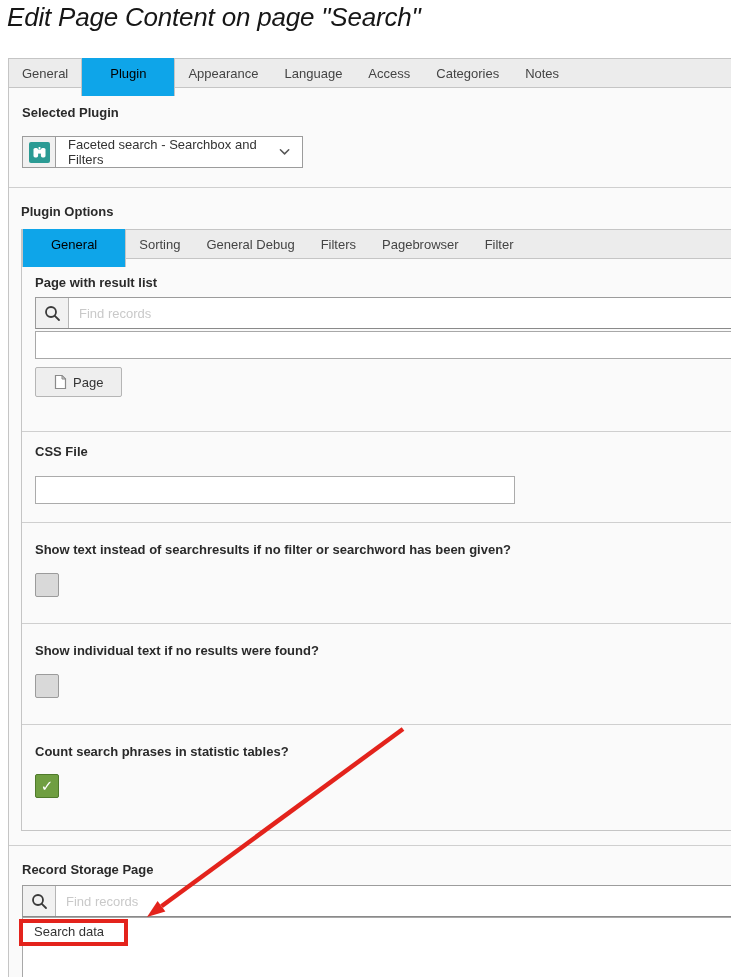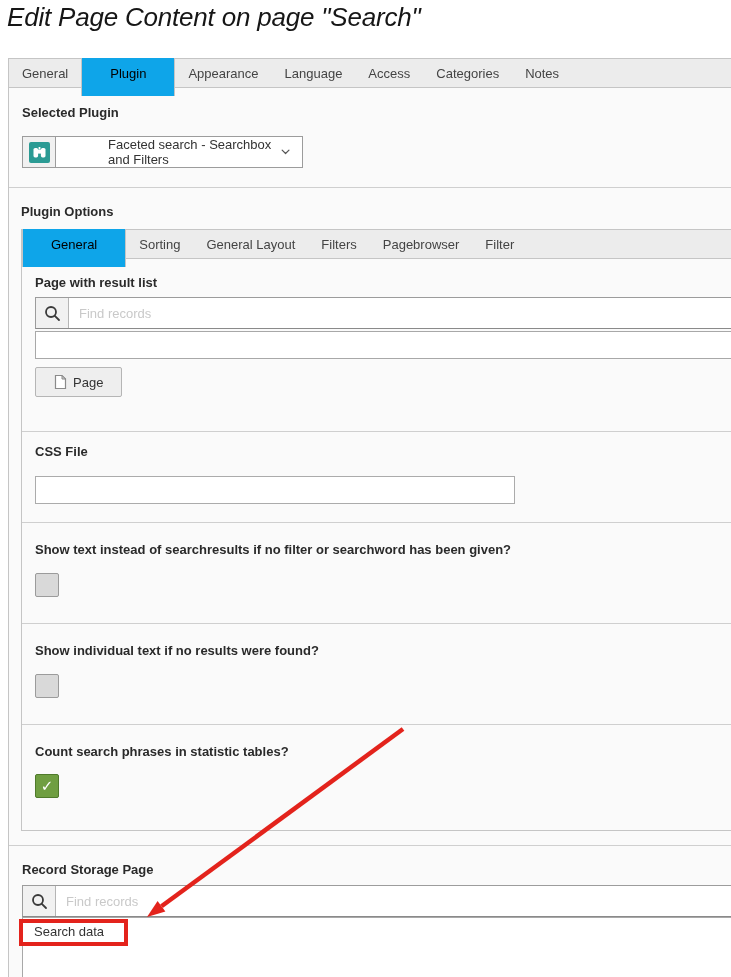--- a/index.html
+++ b/index.html
@@ -47,21 +47,21 @@
   }
   .teal-icon {
     width:21px; height:21px; border-radius:2px; background:#2b9b94;
     display:flex; align-items:center; justify-content:center;
   }
   .select-box {
     margin-left:-1px; width:248px; height:32px; background:#fff;
     border:1px solid #9c9c9c; display:flex; align-items:center;
     padding:0 12px; font-size:13px; color:#333; cursor:pointer;
   }
-  .select-box .sel-text { flex:1 1 auto;margin-left:40px; }
+  .select-box .sel-text { flex:1 1 auto; }
   
   .sec2 { height:658px; padding:17px 0 0 12px; }
   .sub-tabbar { margin-top:10px; width:732px; }
   .subpanel {
     width:732px; height:572px; background:#fafafa;
     border-left:1px solid #c5c5c5; border-bottom:1px solid #c5c5c5;
     position:relative; z-index:1;
   }
   .subsec { padding:17px 13px 0; }
   .subsec + .subsec { border-top:1px solid #cfcfcf; }
@@ -163,21 +163,21 @@
       </div>
     </div>
   </section>
 
   <section class="sec sec2">
     <div class="flabel">Plugin Options</div>
 
     <div class="tabbar sub-tabbar">
       <div class="tab active">General</div>
       <div class="tab">Sorting</div>
-      <div class="tab">General Layout</div>
+      <div class="tab">General Debug</div>
       <div class="tab">Filters</div>
       <div class="tab">Pagebrowser</div>
       <div class="tab">Filter</div>
     </div>
 
     <div class="subpanel">
 
       <div class="subsec ss-a">
         <div class="flabel">Page with result list</div>
         <div class="search-group" style="margin-top:7px">

